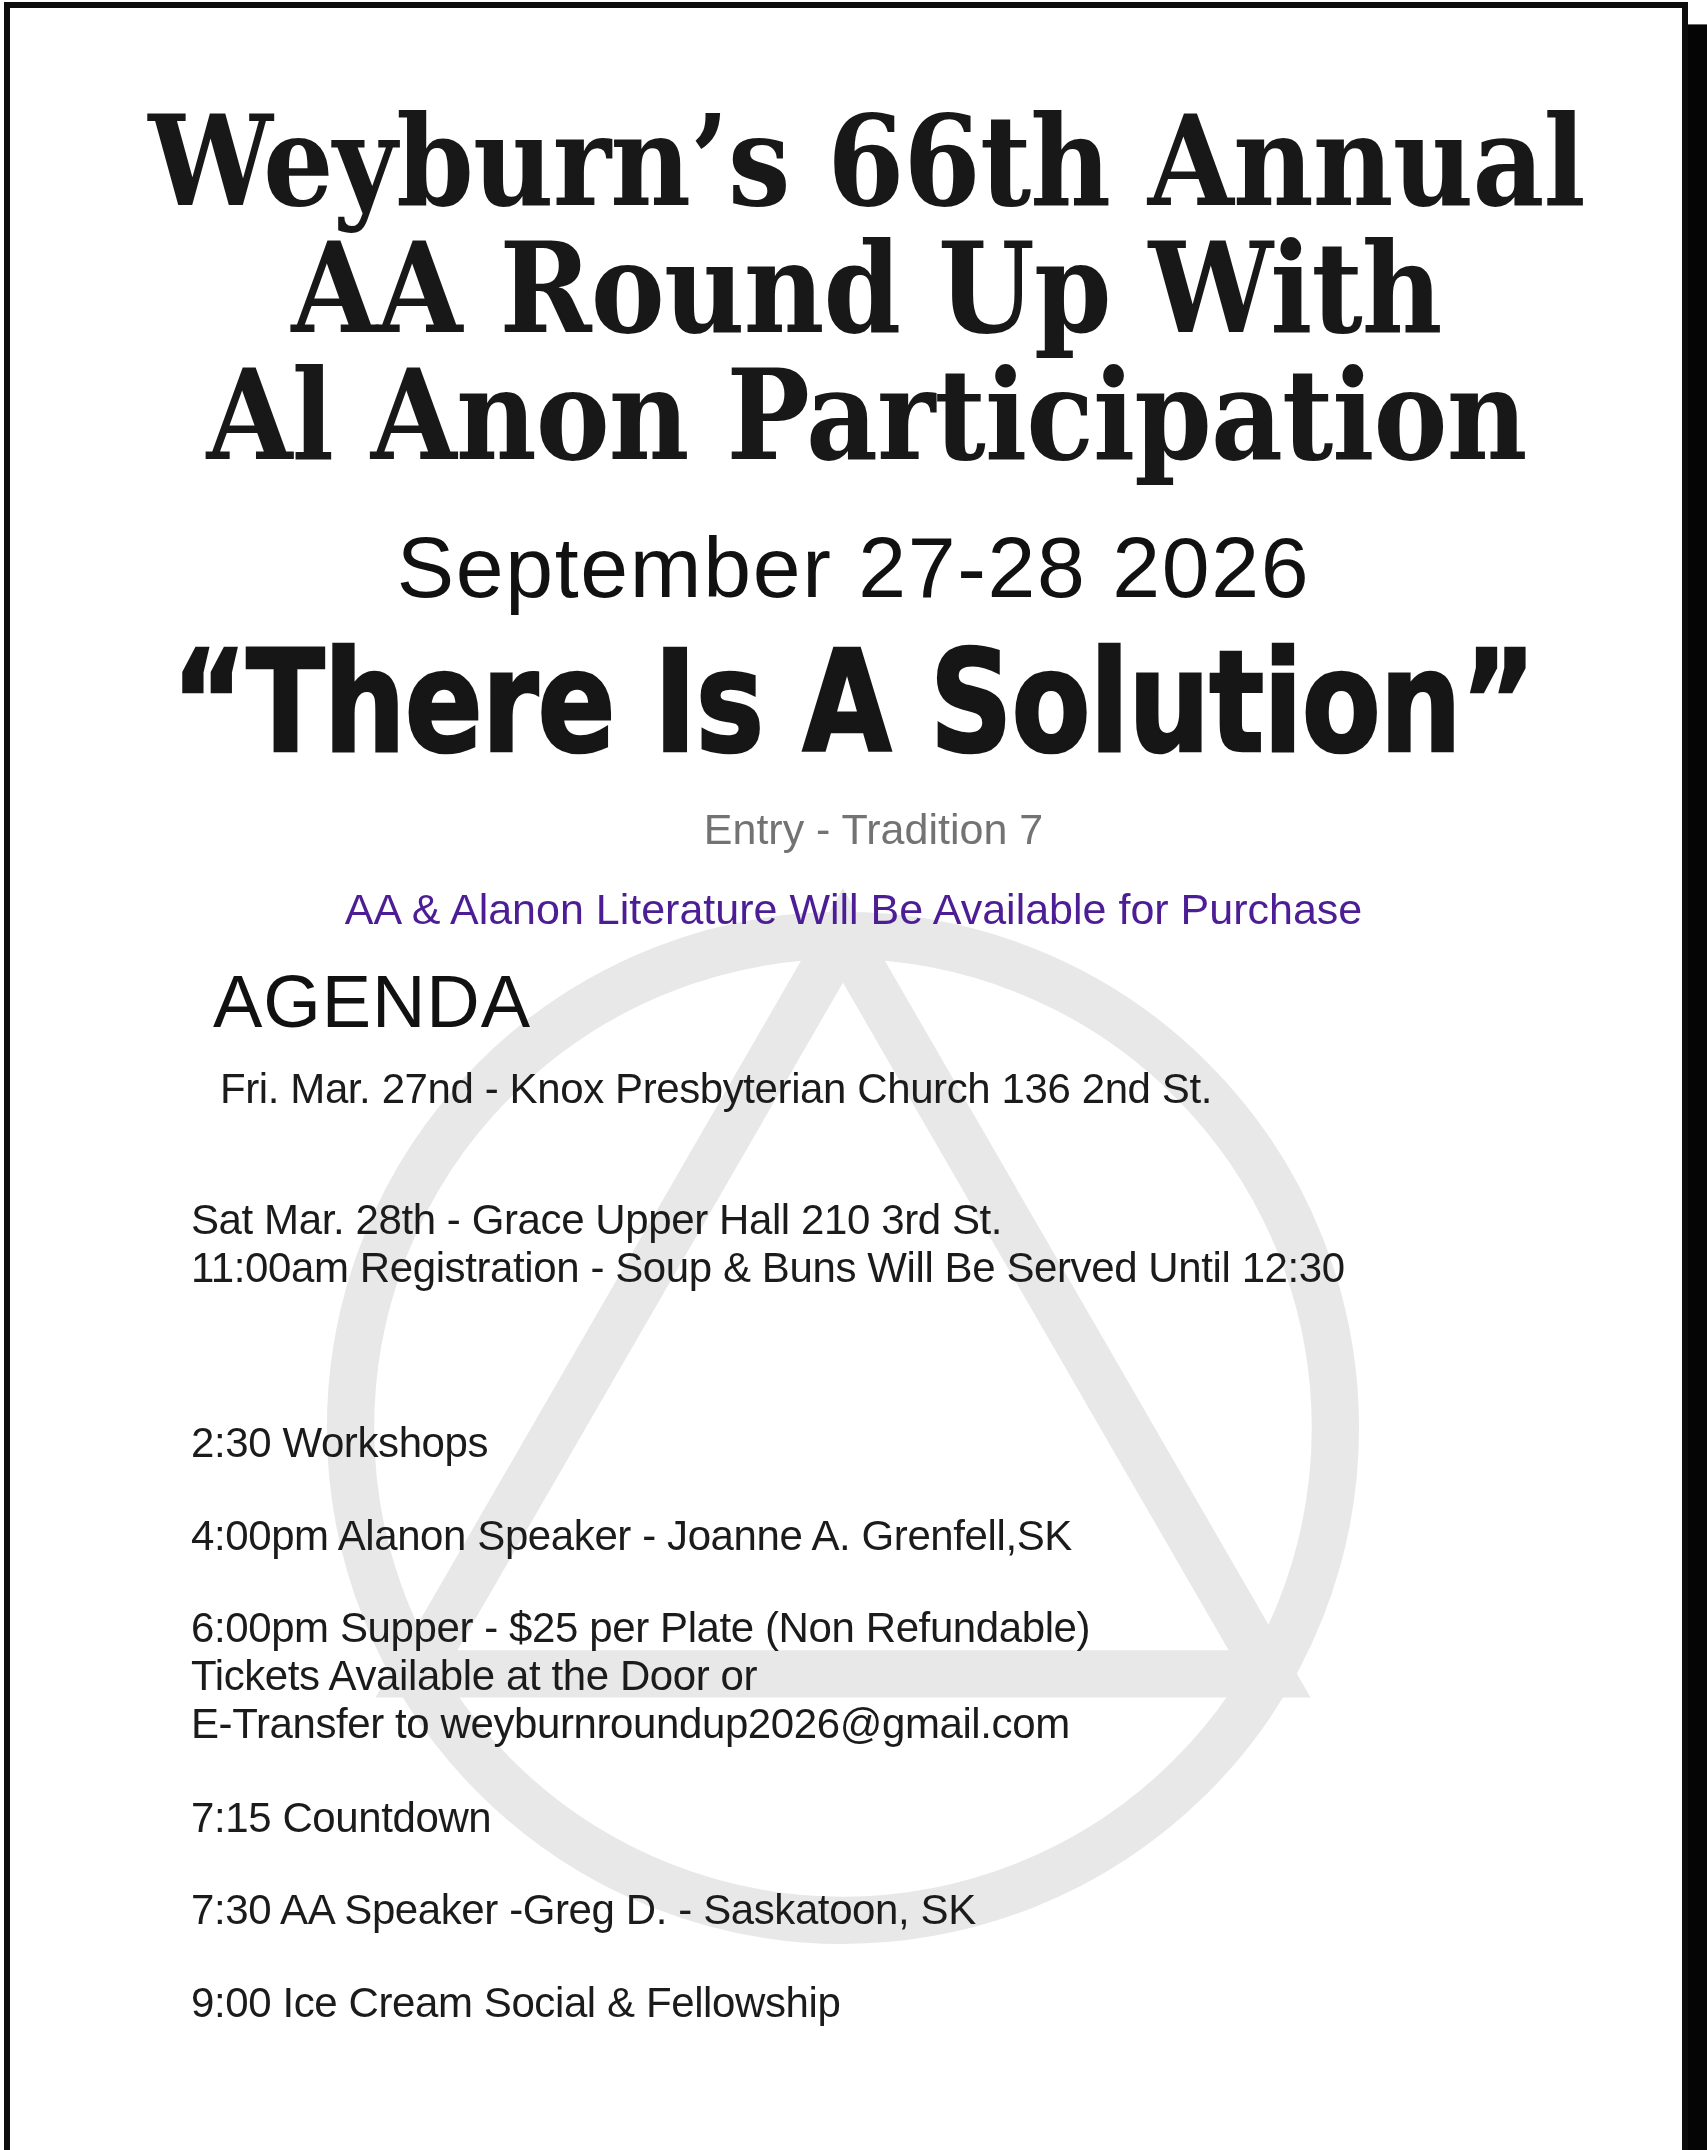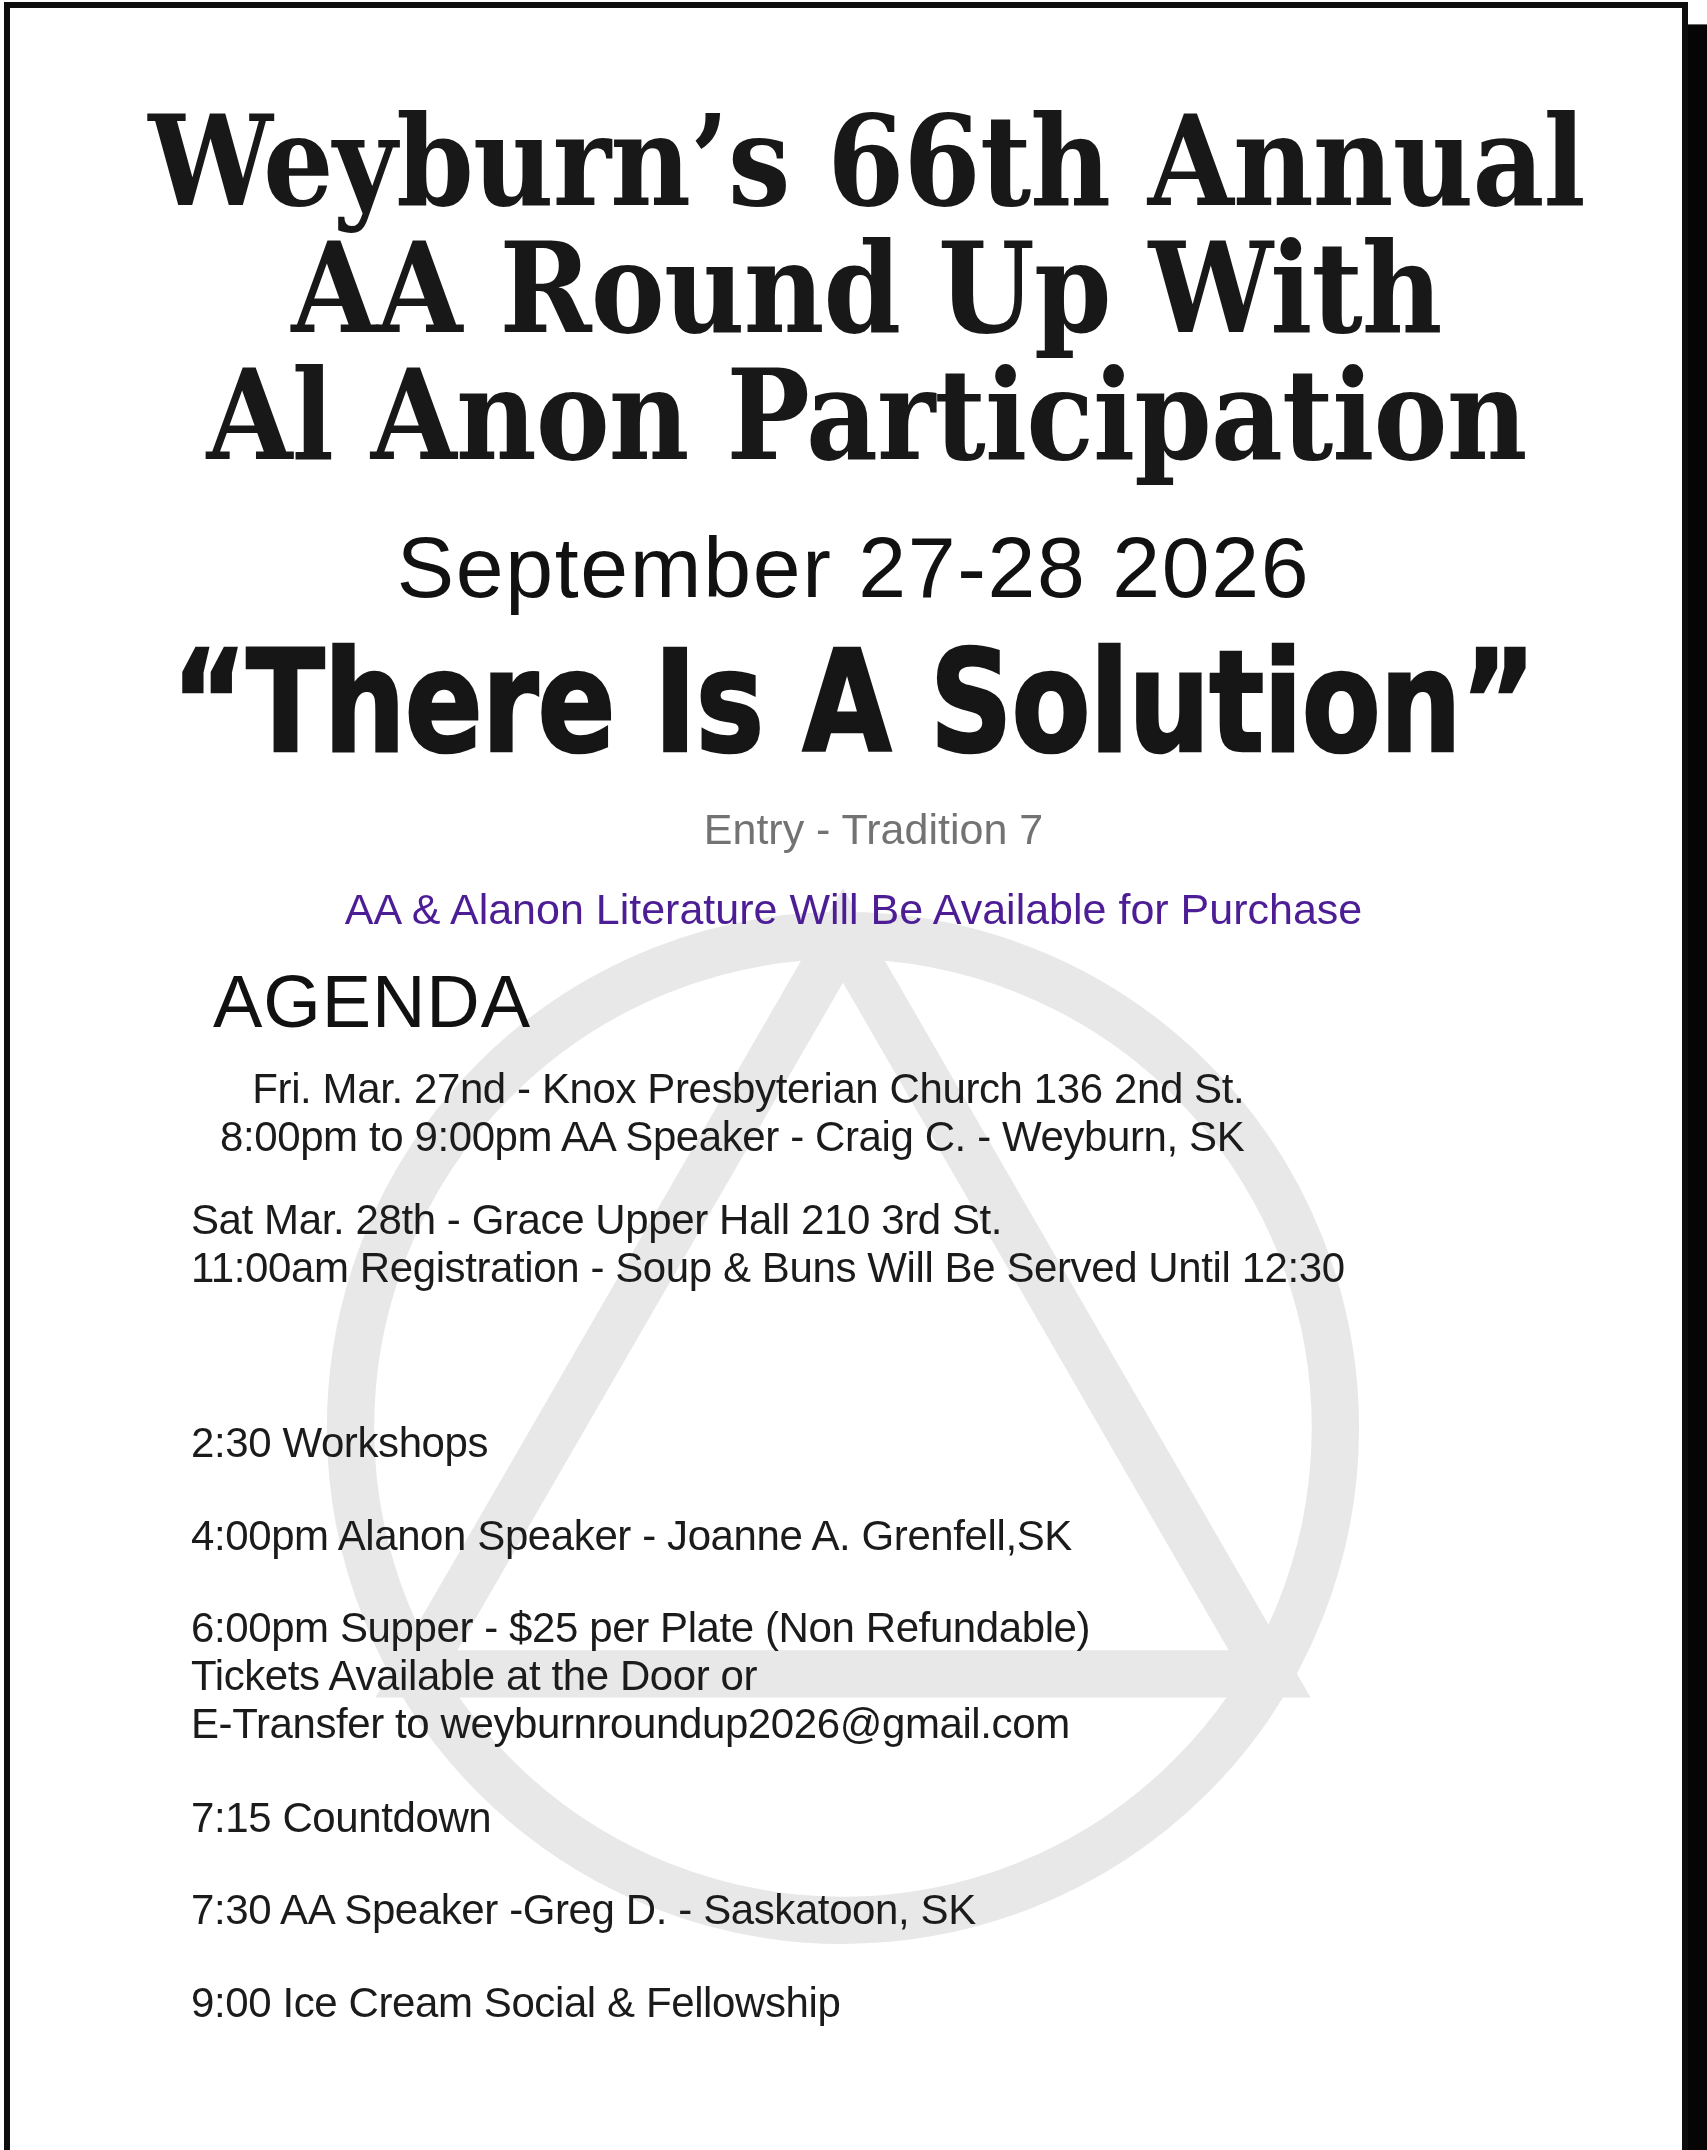--- a/index.html
+++ b/index.html
@@ -16,21 +16,21 @@
   .date-line{top:524px;font-size:86px;line-height:86px;letter-spacing:1.7px;color:#111;}
   .slogan-line{top:624px;font-family:"DejaVu Sans",sans-serif;font-weight:bold;
                font-size:115px;line-height:129px;letter-spacing:-0.9px;color:#161616;
                transform:scaleY(1.22);transform-origin:50% 0;-webkit-text-stroke:2.2px #161616;}
   .entry-line{top:803px;font-size:43px;line-height:52px;color:#737373;margin-left:40px;}
   .lit-line{top:883px;font-size:43px;line-height:52px;color:#4c1d95;}
   .agenda-heading{position:absolute;left:213px;top:963px;font-size:74px;line-height:77px;
                   letter-spacing:0.9px;color:#111;}
   .agenda-item{position:absolute;left:191px;font-size:42px;line-height:48px;
                letter-spacing:-0.4px;color:#1b1b1b;white-space:nowrap;}
-  .agenda-item.indented{left:220px;text-align:right;}
+  .agenda-item.indented{left:220px;}
   .i1{top:1065px;} .i2{top:1196px;} .i3{top:1325px;} .i4{top:1419px;} .i5{top:1512px;}
   .i6{top:1604px;} .i7{top:1794px;} .i8{top:1886px;} .i9{top:1979px;text-align:center;}
 </style>
 </head>
 <body>
 
 <div class="canvas">
 
   <div class="page"></div>
 
@@ -52,21 +52,20 @@
     <div class="centered slogan-line">“There Is A Solution”</div>
 
     <div class="centered entry-line">Entry - Tradition 7</div>
 
     <div class="centered lit-line">AA &amp; Alanon Literature Will Be Available for Purchase</div>
 
     <div class="agenda-heading">AGENDA</div>
 
     <div class="agenda-item indented i1">
       <div>Fri. Mar. 27nd - Knox Presbyterian Church 136 2nd St.</div>
-      <div>8:00pm to 9:00pm AA Speaker - Craig C. - Weyburn, SK</div>
     </div>
 
     <div class="agenda-item i2">
       <div>Sat Mar. 28th - Grace Upper Hall 210 3rd St.</div>
       <div>11:00am Registration - Soup &amp; Buns Will Be Served Until 12:30</div>
     </div>
 
 
     <div class="agenda-item i4">
       <div>2:30 Workshops</div>

